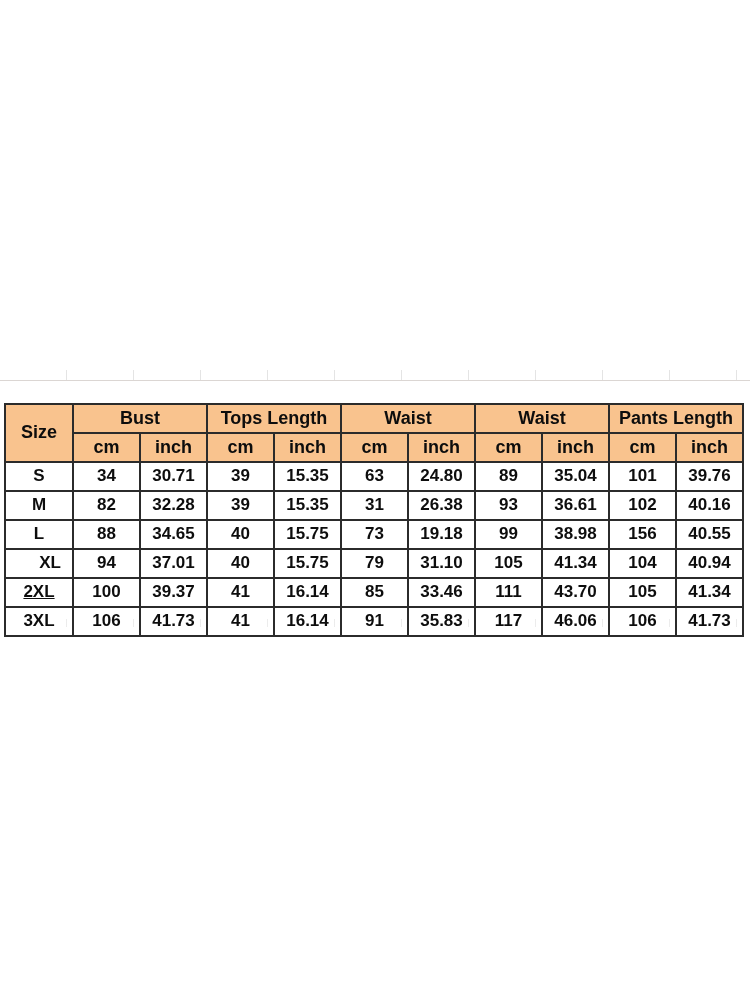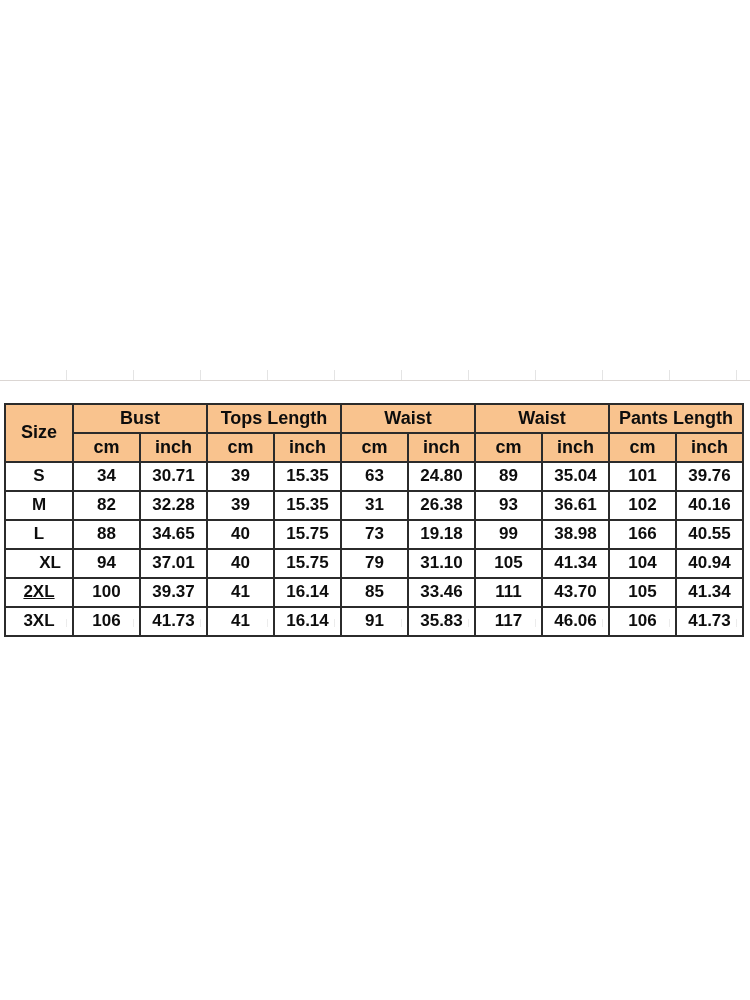--- a/index.html
+++ b/index.html
@@ -142,21 +142,21 @@
         <tr>
           <th style="background: rgb(255, 255, 255);">L</th>
           <td>88</td>
           <td>34.65</td>
           <td>40</td>
           <td>15.75</td>
           <td>73</td>
           <td>19.18</td>
           <td>99</td>
           <td>38.98</td>
-          <td>166</td>
+          <td>156</td>
           <td>40.55</td>
         </tr>
         <tr>
           <th style="background: rgb(255, 255, 255); padding-left: 22px;">XL</th>
           <td>94</td>
           <td>37.01</td>
           <td>40</td>
           <td>15.75</td>
           <td>79</td>
           <td>31.10</td>

